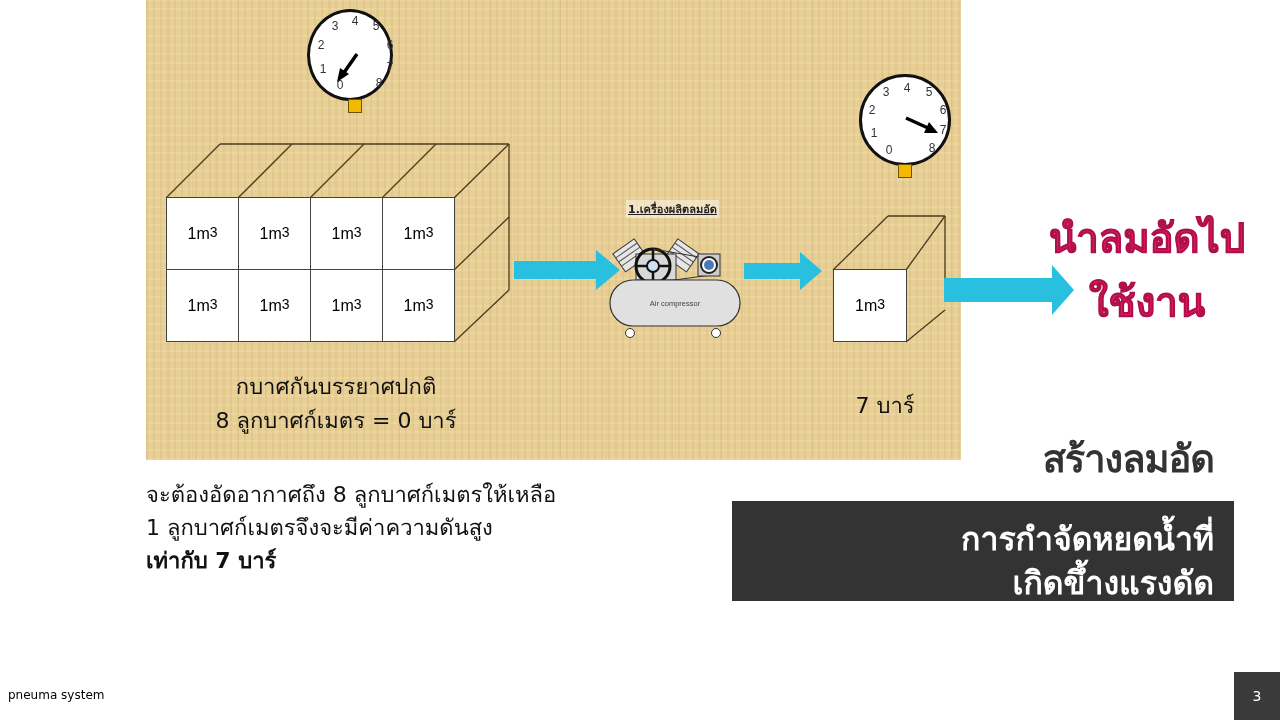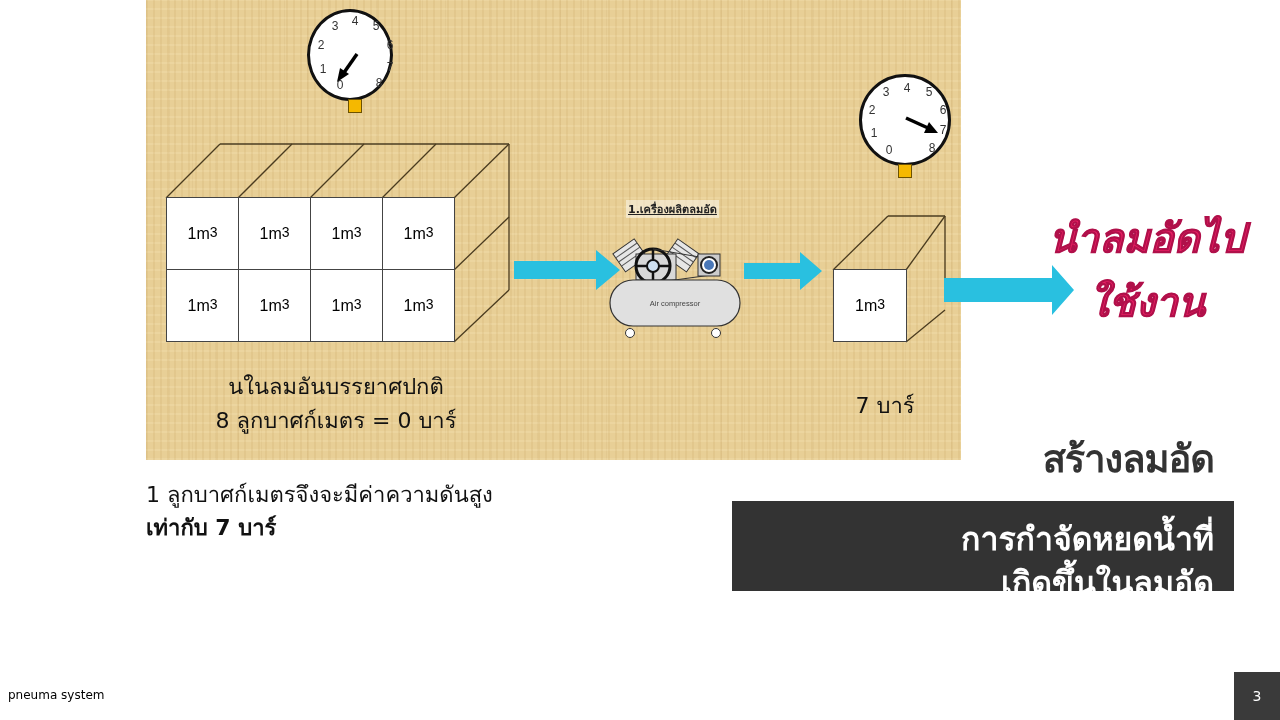--- a/index.html
+++ b/index.html
@@ -17,21 +17,21 @@
   .stem { position:absolute; width:14px; height:14px; background:#f5b800; border:1px solid #6d5200; box-sizing:border-box; }
   .cell { position:absolute; background:#fff; border:1.5px solid #444; box-sizing:border-box; display:flex; align-items:center; justify-content:center;
           font-family:"Liberation Sans", sans-serif; font-size:16px; color:#000; }
   .cell sup { font-size:14px; position:relative; top:-2px; }
   .caption { position:absolute; font-family:"DejaVu Sans", sans-serif; color:#111; text-align:center; }
   .pink { position:absolute; color:#e91e63; font-family:"DejaVu Sans", sans-serif; font-weight:bold; font-size:40px; text-align:center;
           -webkit-text-stroke:1px #b0104a; }
   .body-text { position:absolute; left:146px; top:478px; font-size:22px; line-height:33px; color:#111; font-family:"DejaVu Sans", sans-serif; }
   .body-text b { font-weight:bold; display:block; }
   .title-gray { position:absolute; right:66px; top:428px; font-size:38px; font-weight:bold; color:#333; font-family:Liberation Serif, serif; letter-spacing:-1px; }
-  .dark-box { position:absolute; left:732px; top:501px; width:502px; height:90px; background:#333333; box-sizing:border-box; padding:16px 20px 0 0;
+  .dark-box { position:absolute; left:732px; top:501px; width:502px; height:100px; background:#333333; box-sizing:border-box; padding:16px 20px 0 0;
               text-align:right; color:#fff; font-weight:bold; font-size:32px; line-height:44px; font-family:"DejaVu Sans", sans-serif; }
   .footer-brand { position:absolute; left:8px; top:688px; font-size:12px; color:#000000; font-family:"DejaVu Sans", sans-serif; }
   .page-num { position:absolute; left:1234px; top:672px; width:46px; height:48px; background:#3a3a3a; color:#fff; font-size:14px;
               display:flex; align-items:center; justify-content:center; font-family:"DejaVu Sans", sans-serif; }
 </style>
 </head>
 <body>
 
 <div class="panel"></div>
 
@@ -112,21 +112,21 @@
 <div class="cell" style="left:310px;top:269px;width:73px;height:73px;">
     <span>1m</span>
     <sup>3</sup>
   </div>
 <div class="cell" style="left:382px;top:269px;width:73px;height:73px;">
     <span>1m</span>
     <sup>3</sup>
   </div>
 
 <div class="caption" style="left:146px;top:370px;width:380px;font-size:22px;line-height:34px;">
-  <div>นในลมอันบรรยาศปกติ</div>
+  <div>กบาศกันบรรยาศปกติ</div>
   <div>8 ลูกบาศก์เมตร = 0 บาร์</div>
 </div>
 
 <svg class="abs" style="left:514px;top:250px;" width="106" height="40" viewBox="0 0 106 40">
   <polygon points="0,11 82,11 82,0 106,20 82,40 82,29 0,29" fill="#29c0e0"></polygon>
 </svg>
 
 <div class="abs" style="left:626px;top:200px;font-size:11px;font-weight:bold;text-decoration:underline;color:#222;background:rgba(255,255,255,0.45);padding:0 2px;font-family:'DejaVu Sans',sans-serif;text-align:center;">1.เครื่องผลิตลมอัด</div>
 
 <svg class="abs" style="left:606px;top:232px;" width="140" height="110" viewBox="0 0 140 110">
@@ -181,33 +181,34 @@
     <span>1m</span>
     <sup>3</sup>
   </div>
 
 <div class="caption" style="left:835px;top:388px;width:100px;font-size:22px;">7 บาร์</div>
 
 <svg class="abs" style="left:944px;top:265px;" width="130" height="50" viewBox="0 0 130 50">
   <polygon points="0,13 108,13 108,0 130,25 108,50 108,37 0,37" fill="#29c0e0"></polygon>
 </svg>
 
-<div class="pink" style="left:1040px;top:206px;width:214px;line-height:64px;font-style:italic;">
+<div class="pink" style="left:1040px;top:206px;width:214px;line-height:64px;">
   <div>นำลมอัดไป</div>
   <div>ใช้งาน</div>
 </div>
 
 <div class="body-text">
+  <div>จะต้องอัดอากาศถึง 8 ลูกบาศก์เมตรให้เหลือ</div>
   <div>1 ลูกบาศก์เมตรจึงจะมีค่าความดันสูง</div>
   <b>เท่ากับ 7 บาร์</b>
 </div>
 
 <div class="title-gray">สร้างลมอัด</div>
 
 <div class="dark-box">
   <div>การกำจัดหยดน้ำที่</div>
-  <div>เกิดขึ้นในลมอัด</div>
+  <div>เกิดขึ้างแรงดัด</div>
 </div>
 
 <div class="footer-brand">pneuma system</div>
 <div class="page-num">
     <span>3</span>
   </div>
 
 </body></html>

